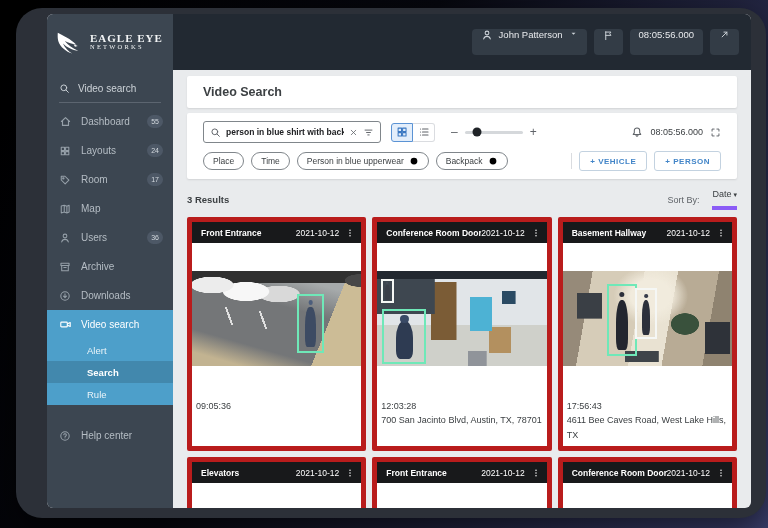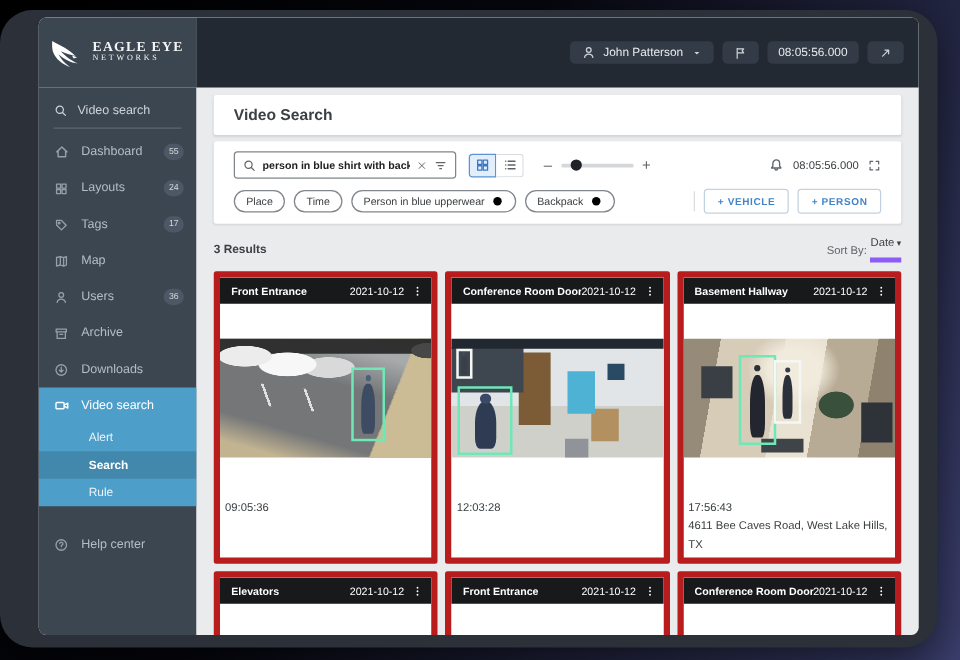--- a/index.html
+++ b/index.html
@@ -1,32 +1,32 @@
 <!DOCTYPE html>
 <html><head>
 <meta charset="utf-8">
 <style>
   * { margin:0; padding:0; box-sizing:border-box; }
   html,body { width:768px; height:528px; overflow:hidden; font-family:"Liberation Sans",sans-serif; }
   .stage { position:relative; width:768px; height:528px;
            background:linear-gradient(118deg,#000 0%,#06070e 42%,#3b3f6d 100%); }
-  .device { position:absolute; left:0; top:8px; width:750px; height:510px;
+  .device { position:absolute; left:16px; top:8px; width:750px; height:510px;
             background:#2c3038; border-radius:26px; box-shadow:0 12px 34px rgba(0,0,0,.55); }
   .app { position:absolute; left:31px; top:6px; right:15px; bottom:10px;
          border-radius:6px; overflow:hidden; display:flex; flex-direction:column; background:#e9ebed; }
 
   
   .topbar { height:56px; display:flex; flex:none; }
   .logo-block { width:126px; background:#3c4651; display:flex; align-items:center; gap:5px; padding:0 8px; flex:none; }
   .logo-mark { width:30px; height:26px; color:#fff; flex:none; }
   .logo-text { color:#f2f4f5; line-height:1.05; font-family:"Liberation Serif",serif; }
   .logo-line1 { font-size:11px; letter-spacing:1px; font-weight:bold; }
   .logo-line2 { font-size:6.5px; letter-spacing:2.2px; }
   .topbar-rest { flex:1; background:#222932; display:flex; align-items:center; justify-content:flex-end; gap:7px; padding-right:12px; }
-  .tchip { background:#333c46; border-radius:4px; height:18px; display:flex; align-items:center;
+  .tchip { background:#333c46; border-radius:4px; height:26px; display:flex; 
            color:#e8eaed; font-size:9.5px; gap:6px; padding:0 9px; cursor:default; }
   .tchip .icon { color:#cdd3d9; }
   .icon { display:inline-flex; }
   .icon svg { stroke:currentColor; fill:none; stroke-width:1.4; stroke-linecap:round; stroke-linejoin:round; }
 
   
   .appbody { flex:1; display:flex; min-height:0; }
   .sidebar { width:126px; background:#3c4651; flex:none; display:flex; flex-direction:column; font-size:10px; }
   .sb-search { display:flex; align-items:center; gap:8px; color:#cdd3d8; padding:13px 12px 8px; }
   .sb-search-divider { height:1px; background:#5c6570; margin:0 12px 4px; }
@@ -67,21 +67,21 @@
   .chip { height:18px; border:1px solid #80868b; border-radius:9px; display:flex; align-items:center; gap:5px;
           padding:0 9px; font-size:8.5px; color:#3c4043; background:#fff; }
   .chip .remove { color:#80868b; display:inline-flex; }
   .crow2-right { margin-left:auto; display:flex; align-items:center; gap:7px; }
   .vdiv { width:1px; height:16px; background:#dadce0; }
   .add-btn { height:20px; padding:0 10px; border:1px solid #c3d2e0; border-radius:3px; background:#fff;
              font-size:8px; font-weight:bold; letter-spacing:.5px; color:#4285c8; display:flex; align-items:center; cursor:default; }
 
   .results-head { display:flex; align-items:center; margin-top:10px; }
   .results-count { font-size:9.5px; font-weight:bold; color:#3c4043; }
-  .sort { margin-left:auto; font-size:9px; color:#5f6368; display:flex; align-items:center; gap:3px; }
+  .sort { margin-left:auto; font-size:9px; color:#5f6368; display:flex; align-items:center; gap:13px; }
   .sort .sort-value { color:#3c4043; border-bottom:4px solid #8b5cf6; padding-bottom:7px; display:flex; align-items:flex-end; gap:2px; }
   .sort .caret { font-size:7px; color:#3c4043; }
 
   
   .grid { margin:7px 0 6px; display:grid; grid-template-columns:repeat(3,1fr); gap:6px; flex:1; }
   .card { background:#fff; border:5px solid #b91c1c; border-radius:2px; overflow:hidden; display:flex; flex-direction:column;gap:28px; }
   .card-head { background:#18191b; color:#fff; height:21px; flex:none; display:flex; align-items:center; padding:0 3px 0 9px; font-size:8.5px; }
   .card-title { flex:1; white-space:nowrap; overflow:hidden; font-weight:bold; }
   .card-date { margin-right:3px; }
   .kebab { color:#fff; padding:0 3px; }
@@ -223,21 +223,21 @@
                 <span>Layouts</span>
                 <span class="sb-badge">24</span>
               </div>
               <div class="sb-item">
                 <span class="icon">
                   <svg width="12" height="12" viewBox="0 0 16 16">
                     <path d="M3 3 h5 l5.2 5.2 -5 5 L3 8 Z"></path>
                     <circle cx="5.8" cy="5.8" r="0.9"></circle>
                   </svg>
                 </span>
-                <span>Tags</span>
+                <span>Room</span>
                 <span class="sb-badge">17</span>
               </div>
               <div class="sb-item">
                 <span class="icon">
                   <svg width="12" height="12" viewBox="0 0 16 16">
                     <path d="M3 4 L7 3 L10.5 4.2 L13.5 3 V12 L10.5 13.2 L7 12 L3 13.2 Z M7 3 V12 M10.5 4.2 V13.2"></path>
                   </svg>
                 </span>
                 <span>Map</span>
               </div>
@@ -448,20 +448,21 @@
                 <div class="thumb sc-conference">
                   <div class="det" style="left: 3%; top: 40%; width: 26%; height: 58%; border: 2px solid rgb(111, 232, 184);">
                     <div class="fig" style="background: rgb(46, 59, 82);"></div>
                   </div>
                   <div class="det" style="left: 2%; top: 8%; width: 8%; height: 26%; border: 2px solid rgb(245, 247, 245);">
                     <div class="fig" style="background: rgb(58, 63, 73);"></div>
                   </div>
                 </div>
                 <div class="card-foot">
                   <div>12:03:28</div>
+                  <div>700 San Jacinto Blvd, Austin, TX, 78701</div>
                 </div>
               </div>
               <div class="card">
                 <div class="card-head">
                   <span class="card-title">Basement Hallway</span>
                   <span class="card-date">2021-10-12</span>
                   <span class="icon kebab">
                     <svg width="10" height="12" viewBox="0 0 16 16">
                       <circle cx="8" cy="3.5" r="1.2" fill="currentColor" stroke="none"></circle>
                       <circle cx="8" cy="8" r="1.2" fill="currentColor" stroke="none"></circle>

